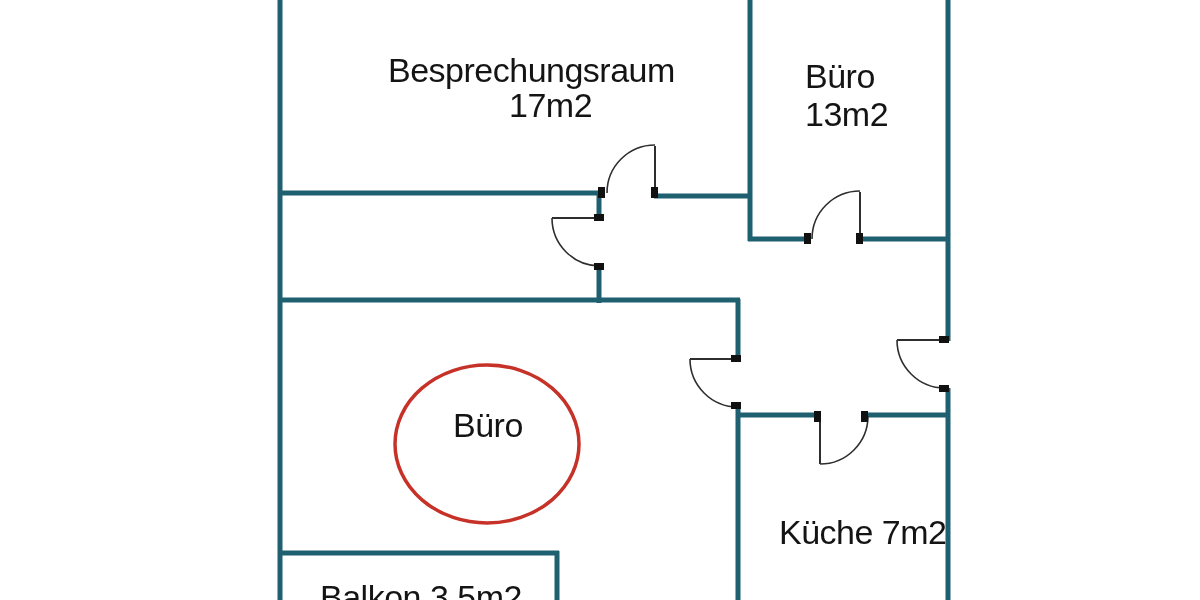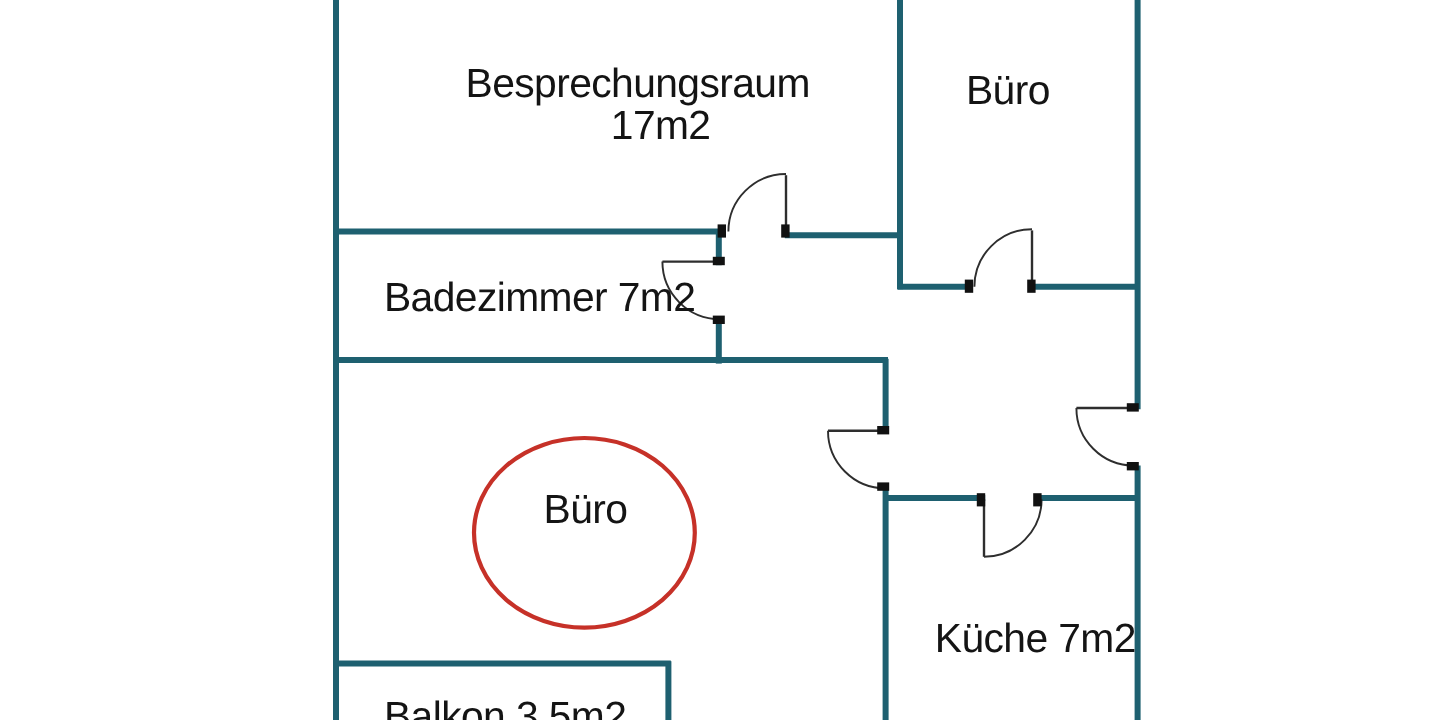--- a/index.html
+++ b/index.html
@@ -89,22 +89,22 @@
       <rect x="861" y="411" width="7" height="11"></rect>
     </g>
 
     <ellipse cx="487" cy="444" rx="92" ry="79" stroke="var(--highlight)" stroke-width="3.5" fill="none"></ellipse>
   </svg>
 
   <div class="room-label" style="left:388px; top:52px;">Besprechungsraum</div>
   <div class="room-label" style="left:499px; top:87px;margin-left:10px;">17m2</div>
 
   <div class="room-label" style="left:805px; top:58px;">Büro</div>
+  <div class="room-label" style="left:805px; top:96px;">13m2</div>
 
-  <div class="room-label" style="left:320px; top:230px;">Badezimmer 7m2</div>
 
   <div class="room-label" style="left:453px; top:407px;">Büro</div>
 
   <div class="room-label" style="left:763px; top:514px;margin-left:16px;">Küche 7m2</div>
 
   <div class="room-label" style="left:320px; top:579px;">Balkon 3,5m2</div>
 
 </div>
 
 </body></html>

